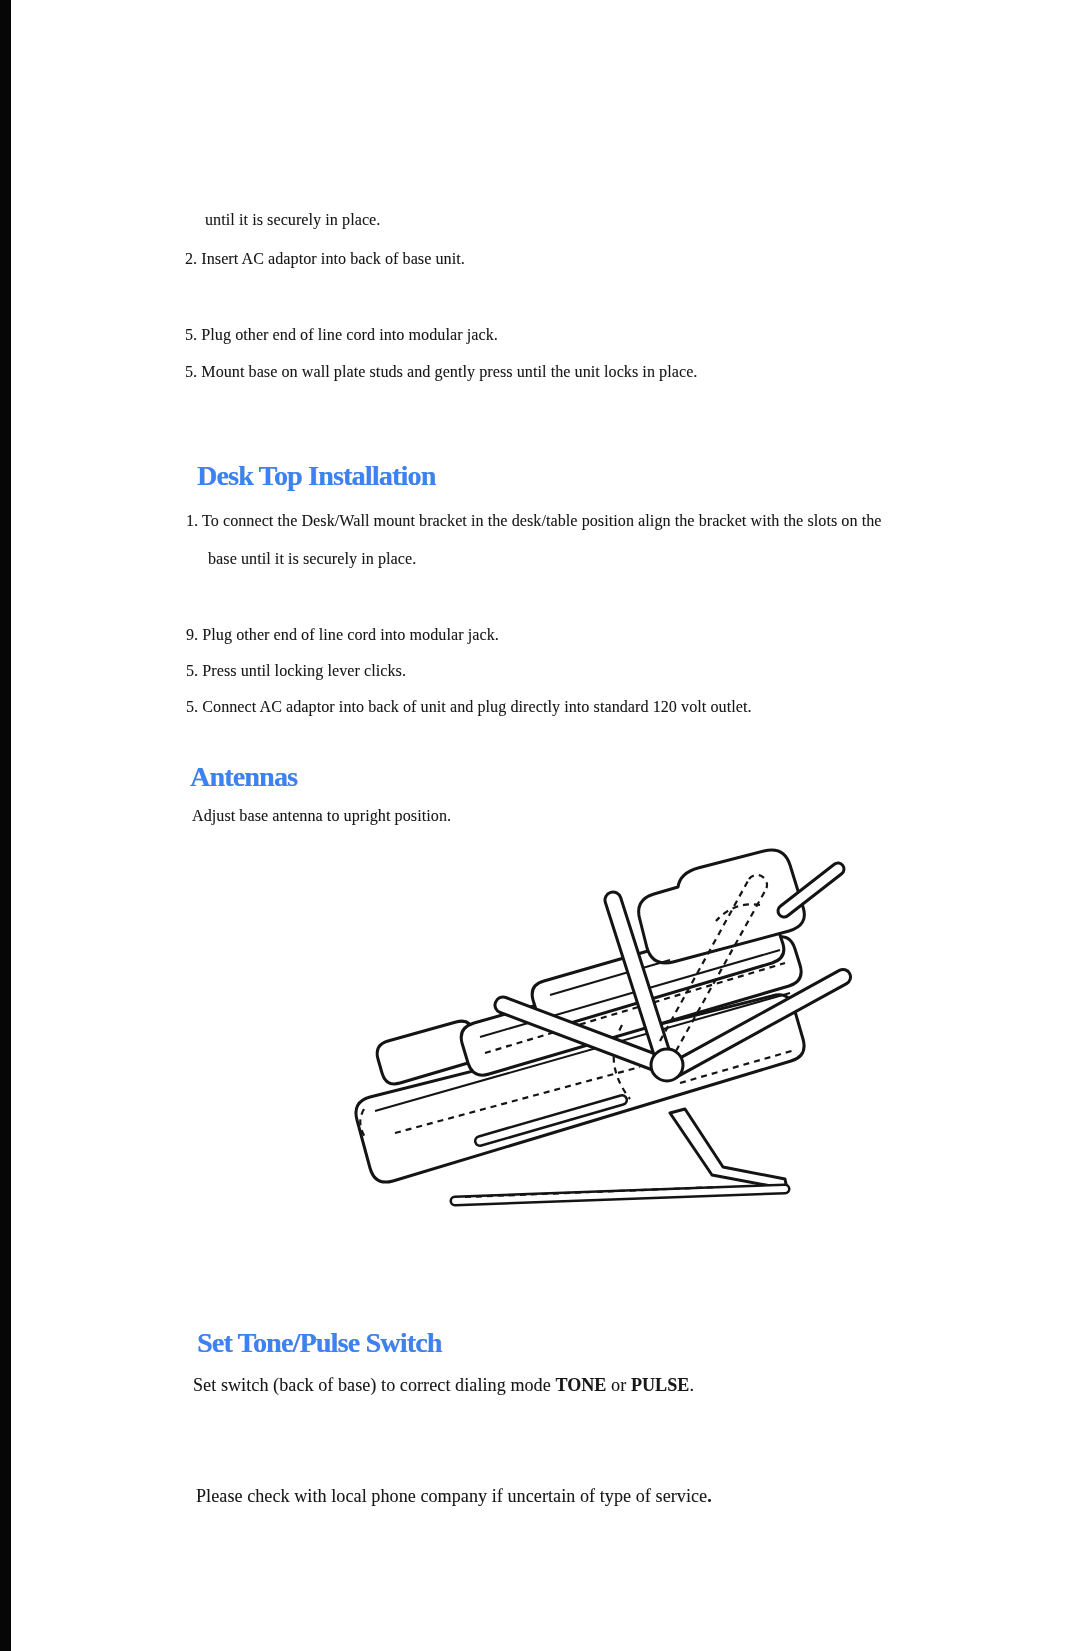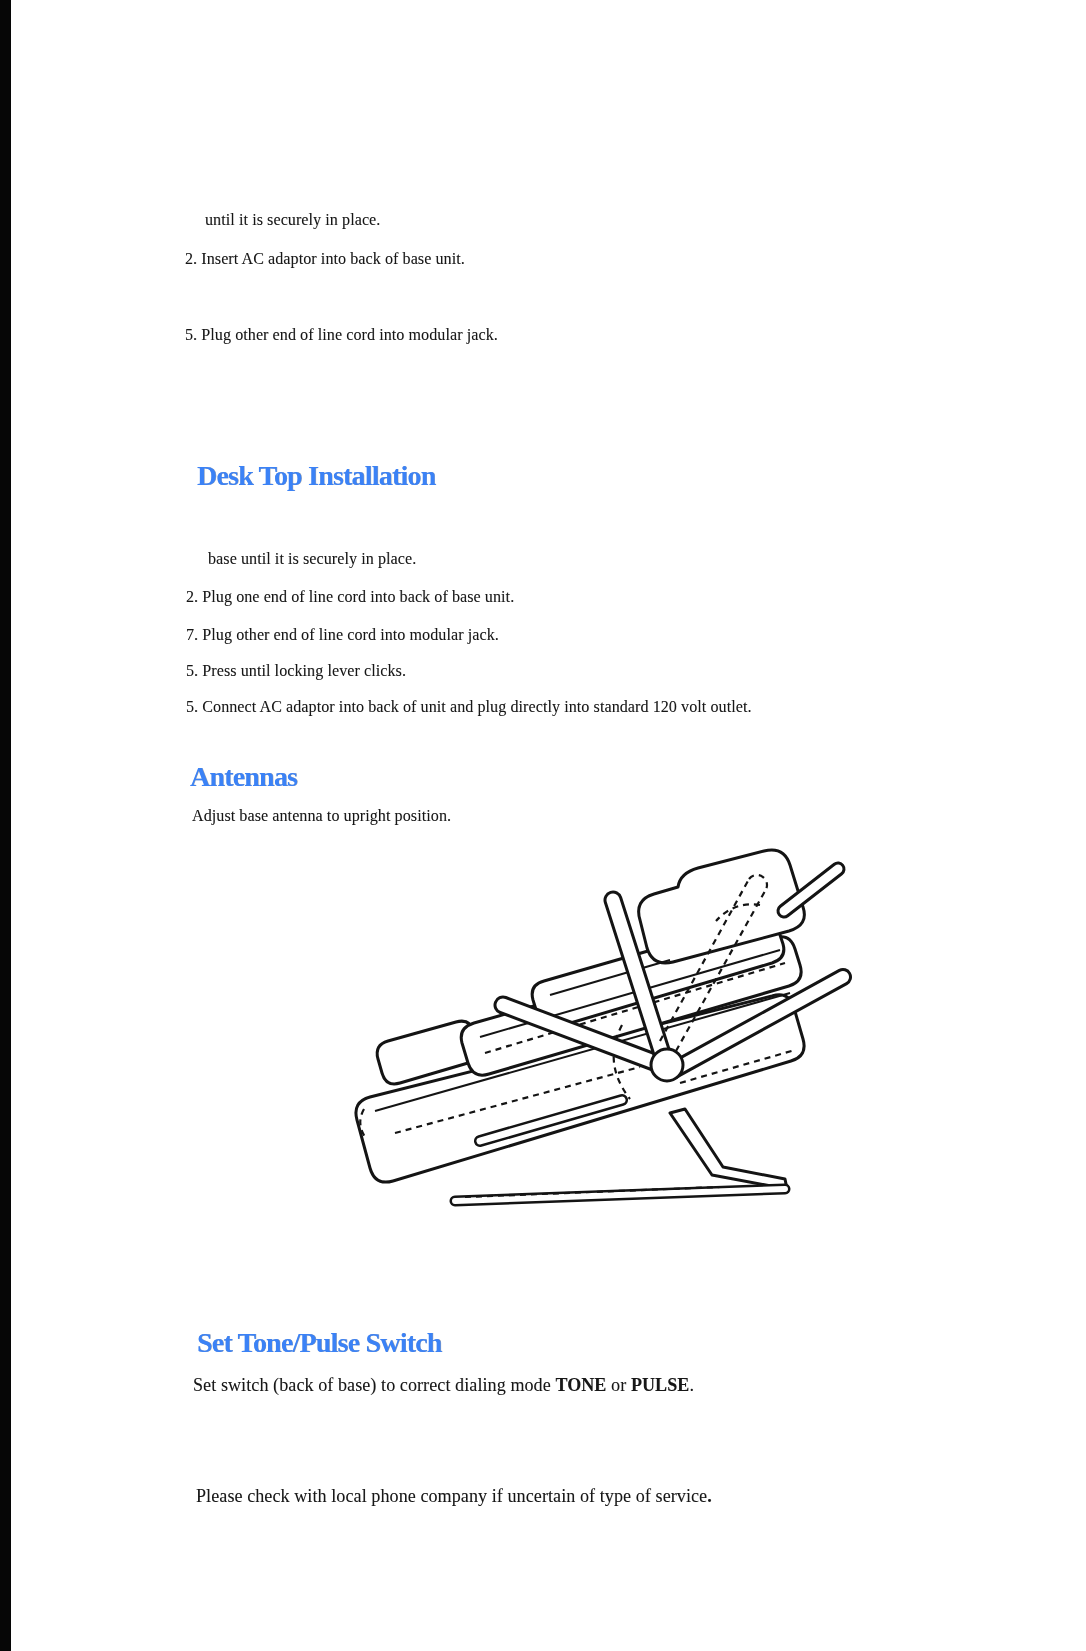--- a/index.html
+++ b/index.html
@@ -46,25 +46,26 @@
 </head>
 <body>
 
 <div class="page">
 
   <div class="scan-bar"></div>
 
   <div class="line" style="left:205px;top:210px">until it is securely in place.</div>
   <div class="line" style="left:185px;top:249px">2. Insert AC adaptor into back of base unit.</div>
   <div class="line" style="left:185px;top:325px">5. Plug other end of line cord into modular jack.</div>
+  <div class="line" style="left:185px;top:362px">5. Mount base on wall plate studs and gently press until the unit locks in place.</div>
 
   <div class="h" style="left:197px;top:460px">Desk Top Installation</div>
+  <div class="line" style="left:186px;top:511px">1. To connect the Desk/Wall mount bracket in the desk/table position align the bracket with the slots on the</div>
   <div class="line" style="left:208px;top:549px">base until it is securely in place.</div>
-  <div class="line" style="left:186px;top:587px">2. Plug one end of line cord into back of base unit.</div>
-  <div class="line" style="left:186px;top:625px">7. Plug other end of line cord into modular jack.</div>
+  <div class="line" style="left:186px;top:625px">9. Plug other end of line cord into modular jack.</div>
   <div class="line" style="left:186px;top:661px">5. Press until locking lever clicks.</div>
   <div class="line" style="left:186px;top:697px">5. Connect AC adaptor into back of unit and plug directly into standard 120 volt outlet.</div>
 
   <div class="h" style="left:190px;top:761px">Antennas</div>
   <div class="line" style="left:192px;top:806px">Adjust base antenna to upright position.</div>
 
   <svg class="illus" viewBox="0 0 520 375" role="img" aria-label="Line drawing of cordless phone base unit tilted on desk stand with antenna raised to upright position">
     <g>
 
       <path class="outline" d="M30,252 q-18,5 -13,23 l13,48 q5,18 23,13 l398,-120 q17,-5 12,-22 l-9,-31 q-5,-17 -22,-12 z"></path>

